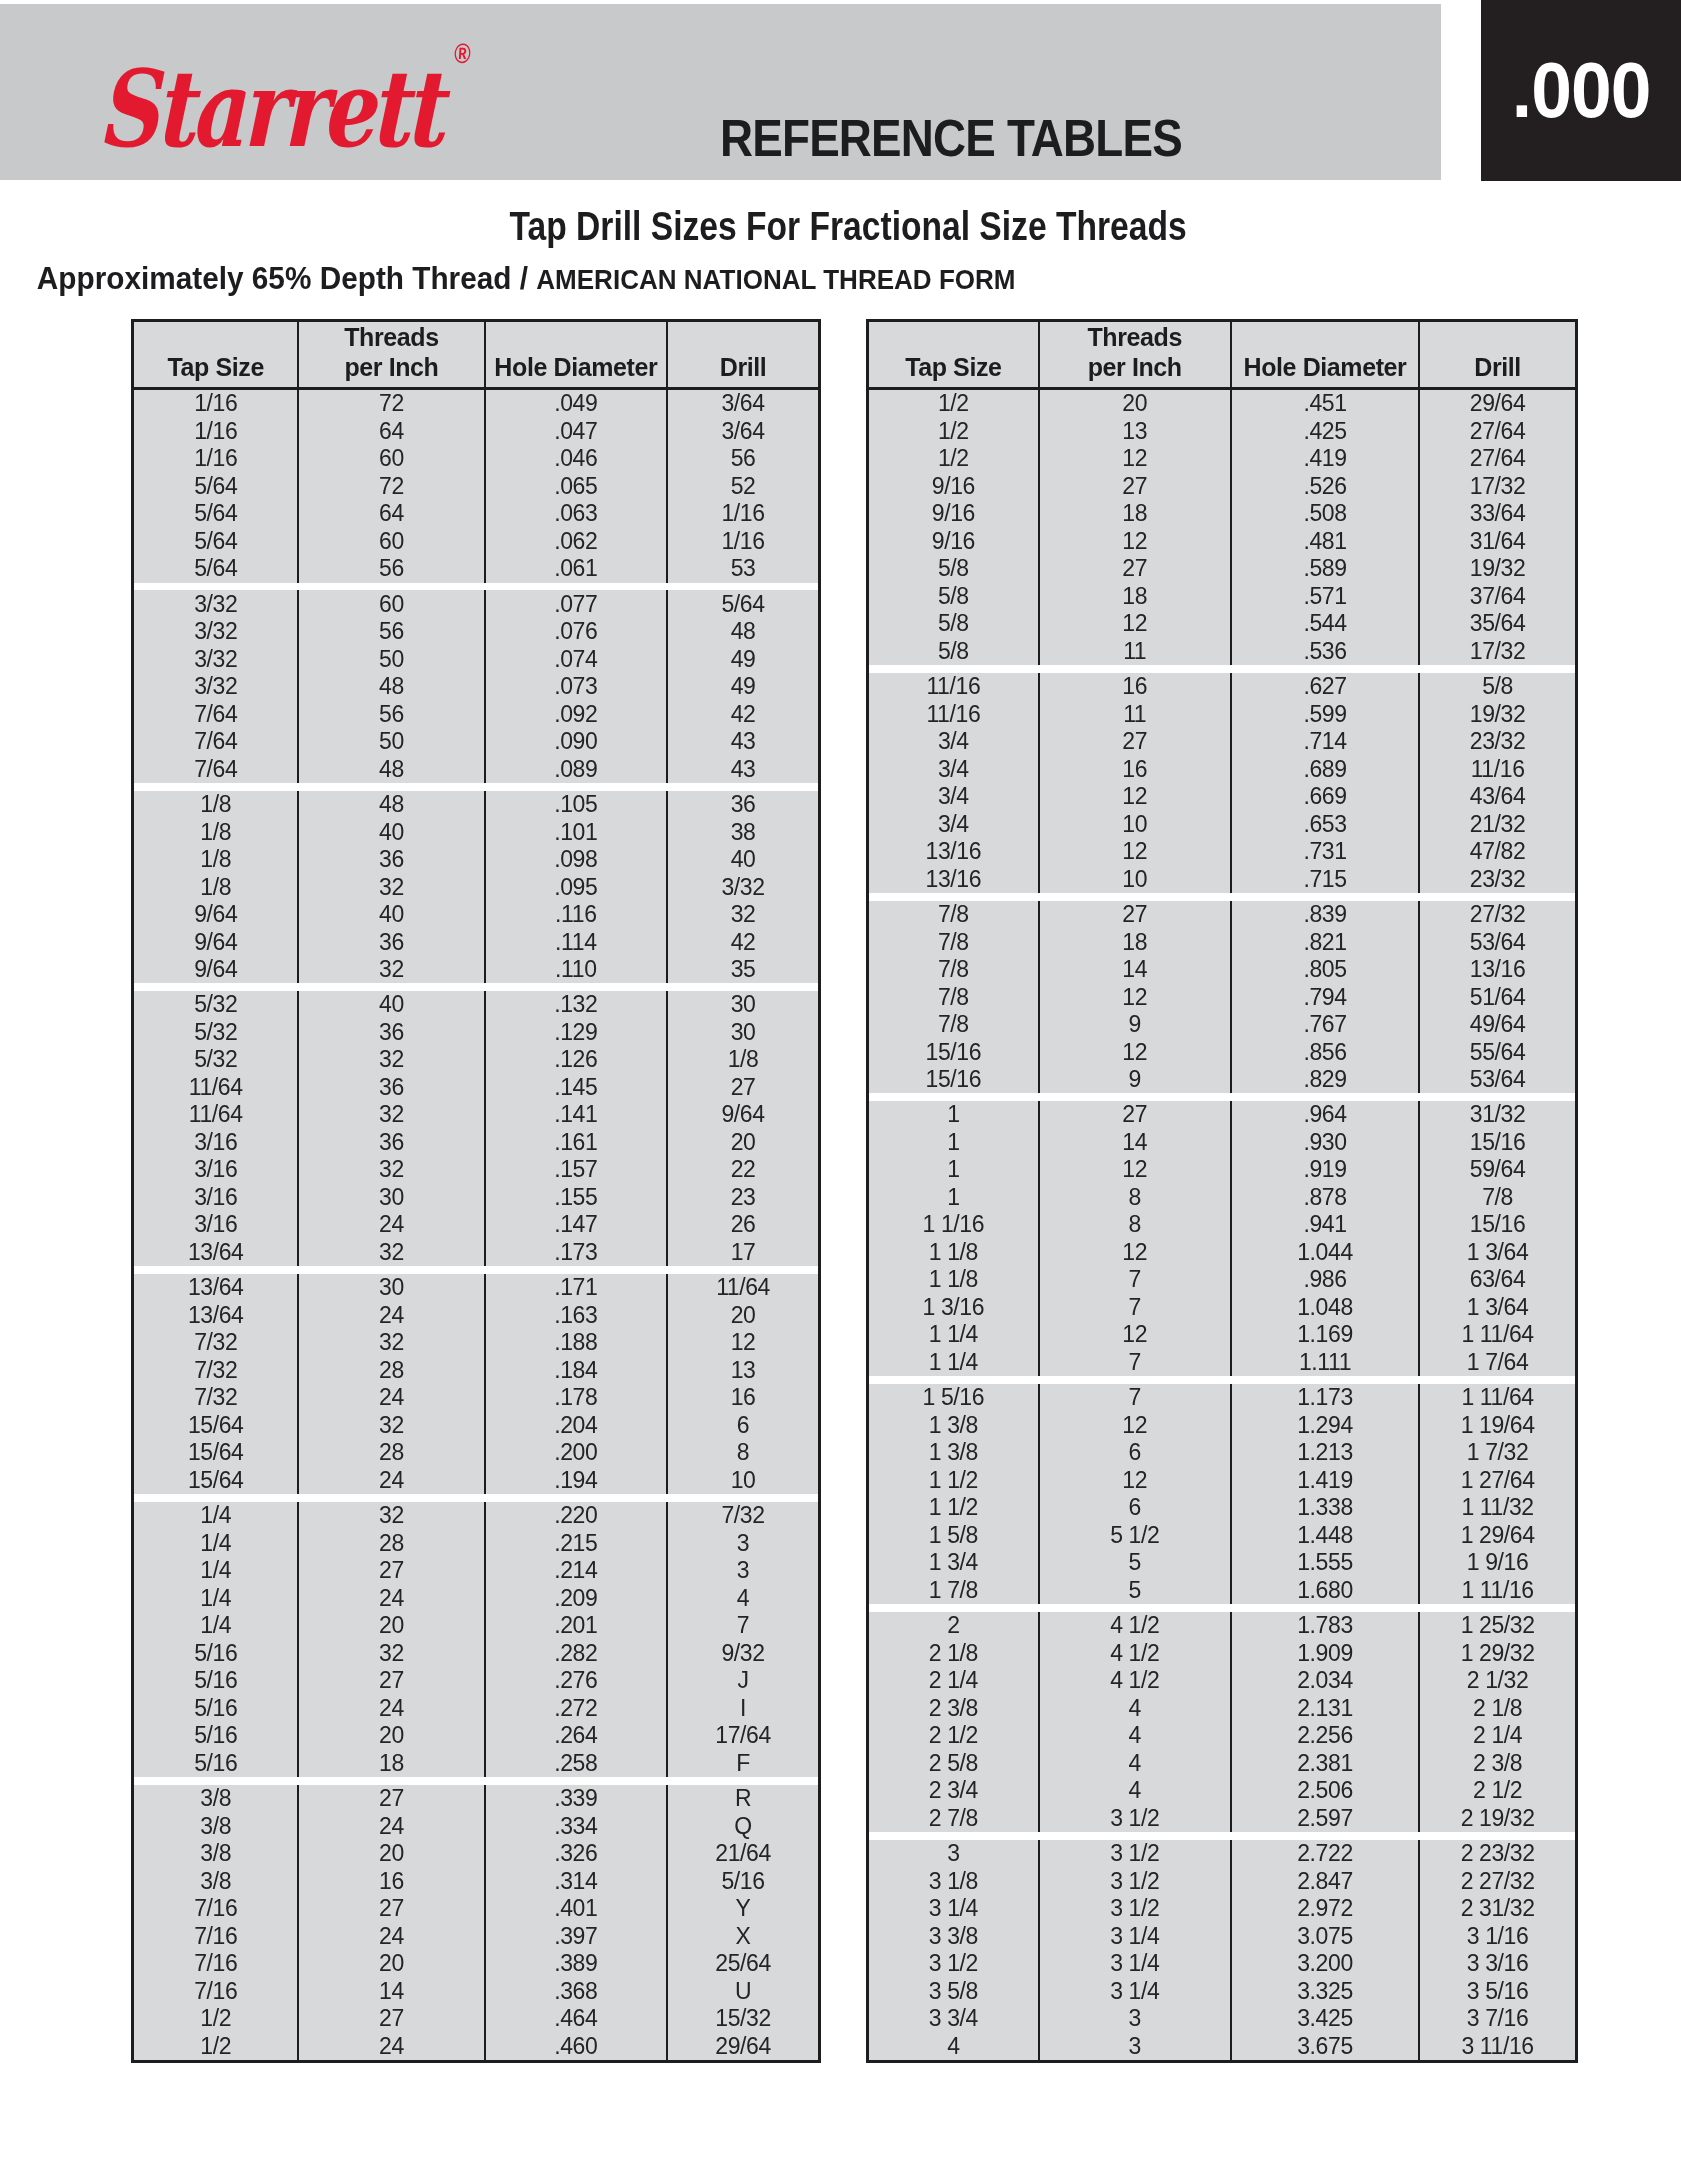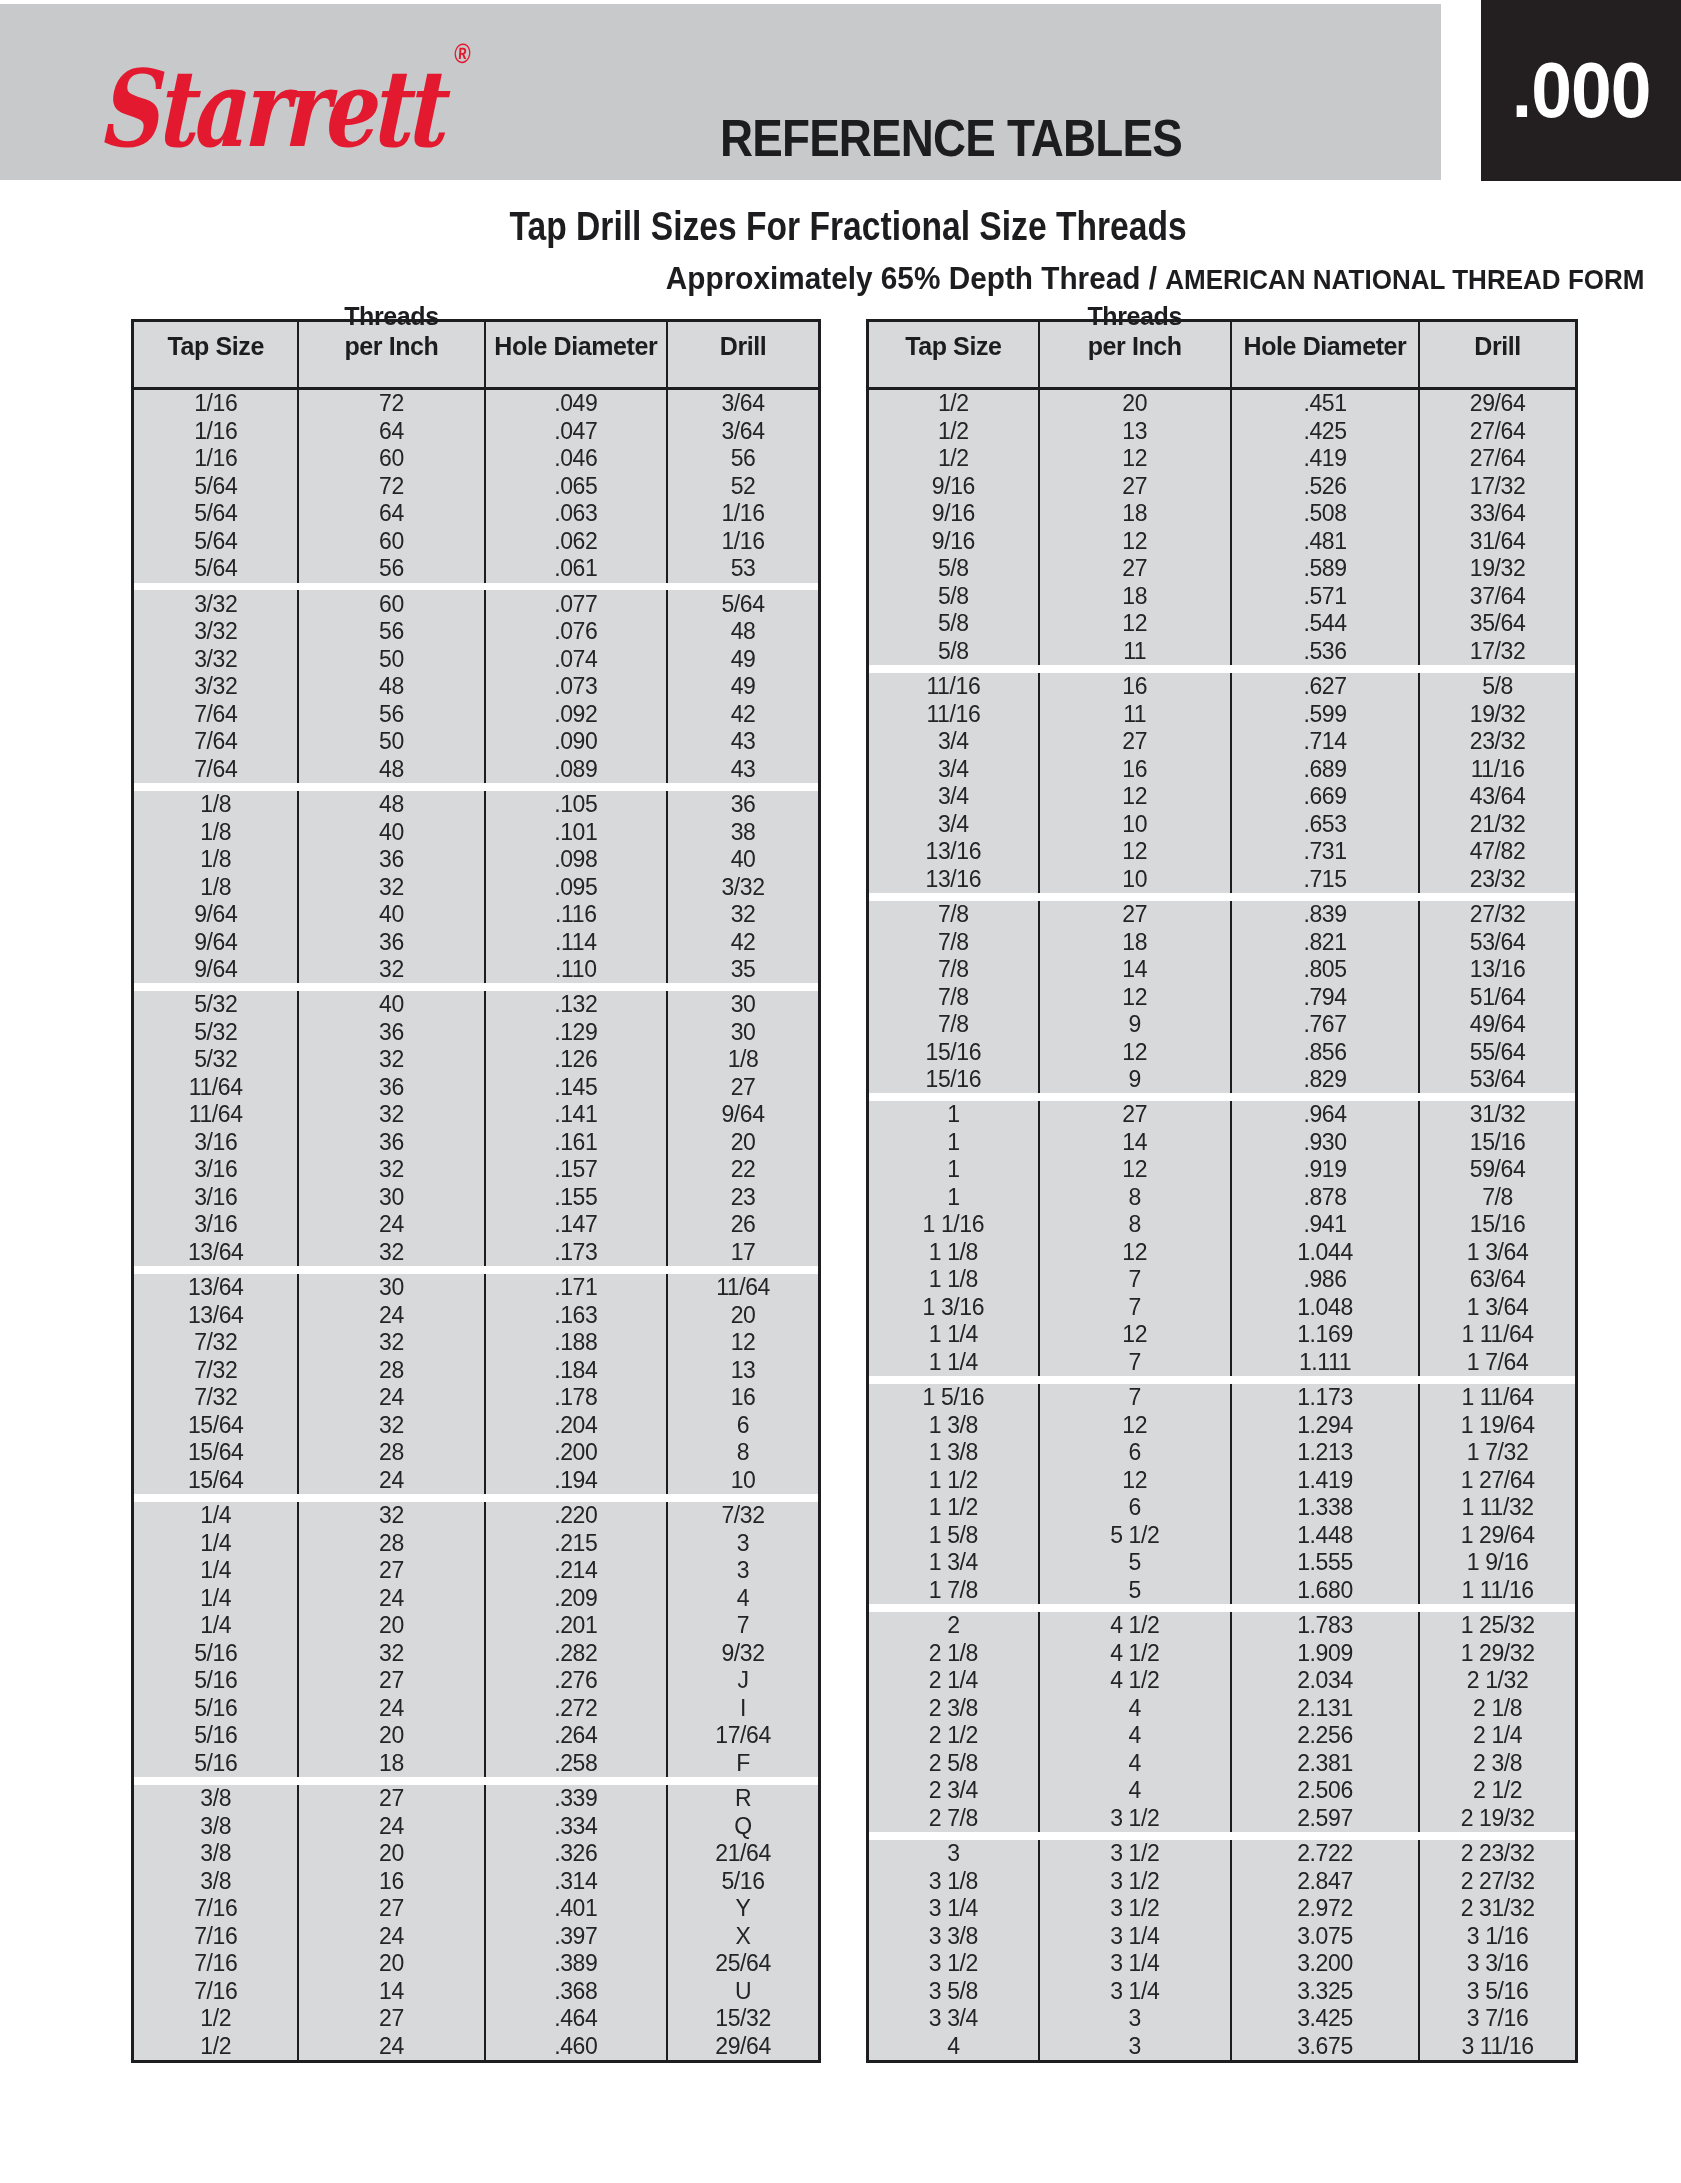--- a/index.html
+++ b/index.html
@@ -36,36 +36,36 @@
     color:#ffffff; font-size:77px; font-weight:bold; letter-spacing:-0.9px;
     transform:scaleX(0.95);
   }
   
   .doc-title {
     position:absolute; left:0; top:204px; width:100%; text-align:center;
     font-size:40px; font-weight:bold; color:#1d1d1f; white-space:nowrap;margin-left:8px;
   }
   .doc-title > span { display:inline-block; transform:scaleX(0.84); transform-origin:center; }
   .doc-subtitle {
-    position:absolute; left:0; top:260px; width:100%; text-align:right;
+    position:absolute; left:0; top:260px; width:100%; text-align:left;
     font-size:32px; font-weight:bold; color:#1d1d1f; white-space:nowrap;
   }
   .doc-subtitle > span.squeeze { display:inline-block; transform:scaleX(0.93); transform-origin:center; }
   .sub-caps { font-size:28px; }
   
   .rtable {
     position:absolute; top:319px; background:#d8d9da;
     border:3.5px solid #1d1d1f; box-sizing:border-box;
   }
   .rtable.left  { left:131px;  width:690px; }
   .rtable.right { left:866px;  width:712px; }
   .thead { display:flex; height:65px; border-bottom:3.5px solid #1d1d1f; }
   .th {
     display:flex; align-items:flex-end; justify-content:center;
-    box-sizing:border-box; padding-bottom:26px;
+    box-sizing:border-box; padding-bottom:5px;
     font-weight:bold; font-size:25px; color:#1d1d1f;
     white-space:pre-line; text-align:center; line-height:1.18;
     letter-spacing:-0.4px;
   }
   .trow { display:flex; height:27.5px; }
   .td {
     display:flex; align-items:center; justify-content:center;
     box-sizing:border-box;
     font-size:23px; color:#242424; letter-spacing:-0.4px; white-space:nowrap;
   }

